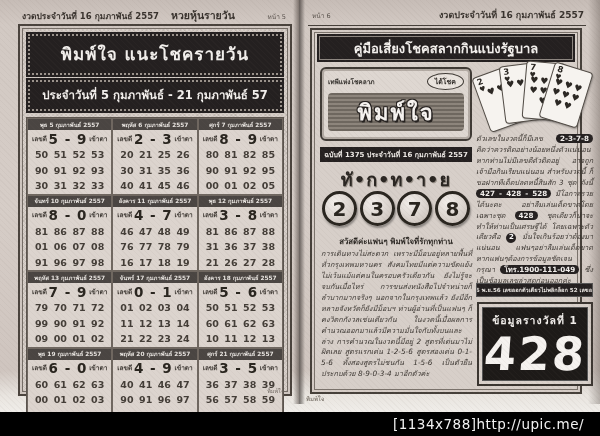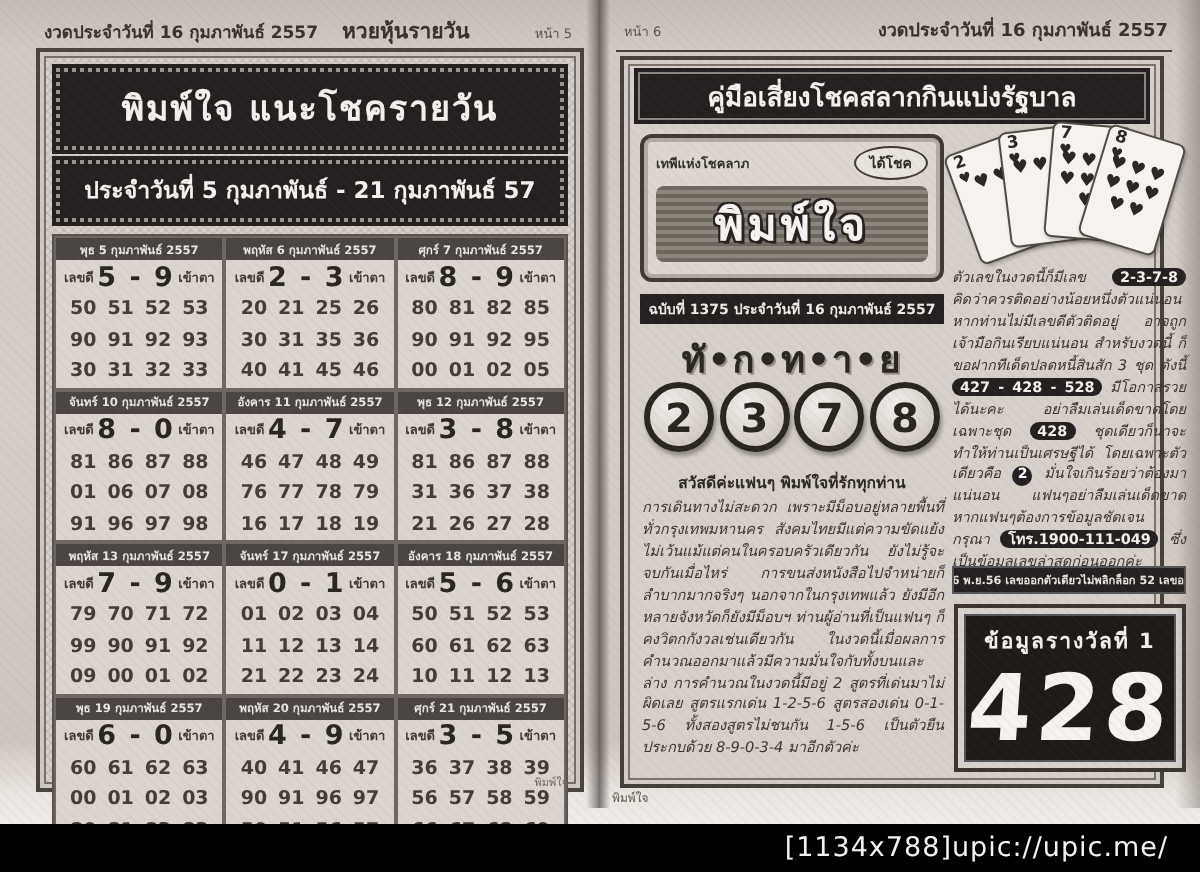--- a/index.html
+++ b/index.html
@@ -504,14 +504,14 @@
         </div>
       </div>
     </div>
     <div class="pr-foot">พิมพ์ใจ</div>
   </div>
 
   <div class="edge-right"></div>
 </div>
 
 <div class="black-bar">
-  <span>[1134x788]upic://upic.me/</span>
+  <span>[1134x788]http://upic.me/</span>
 </div>
 
 </body></html>

